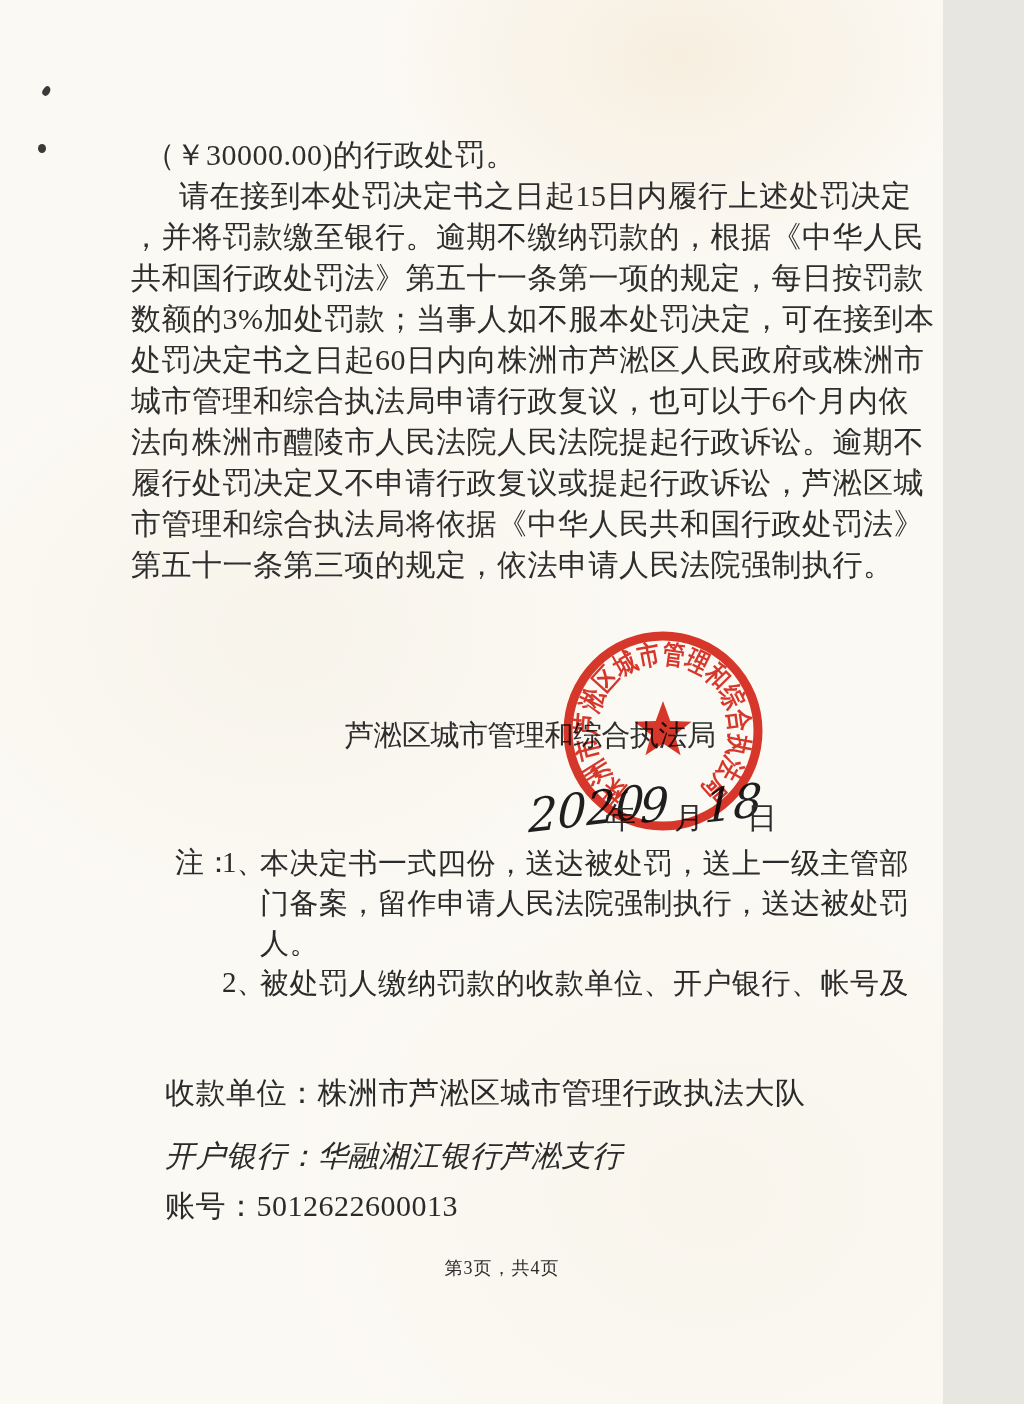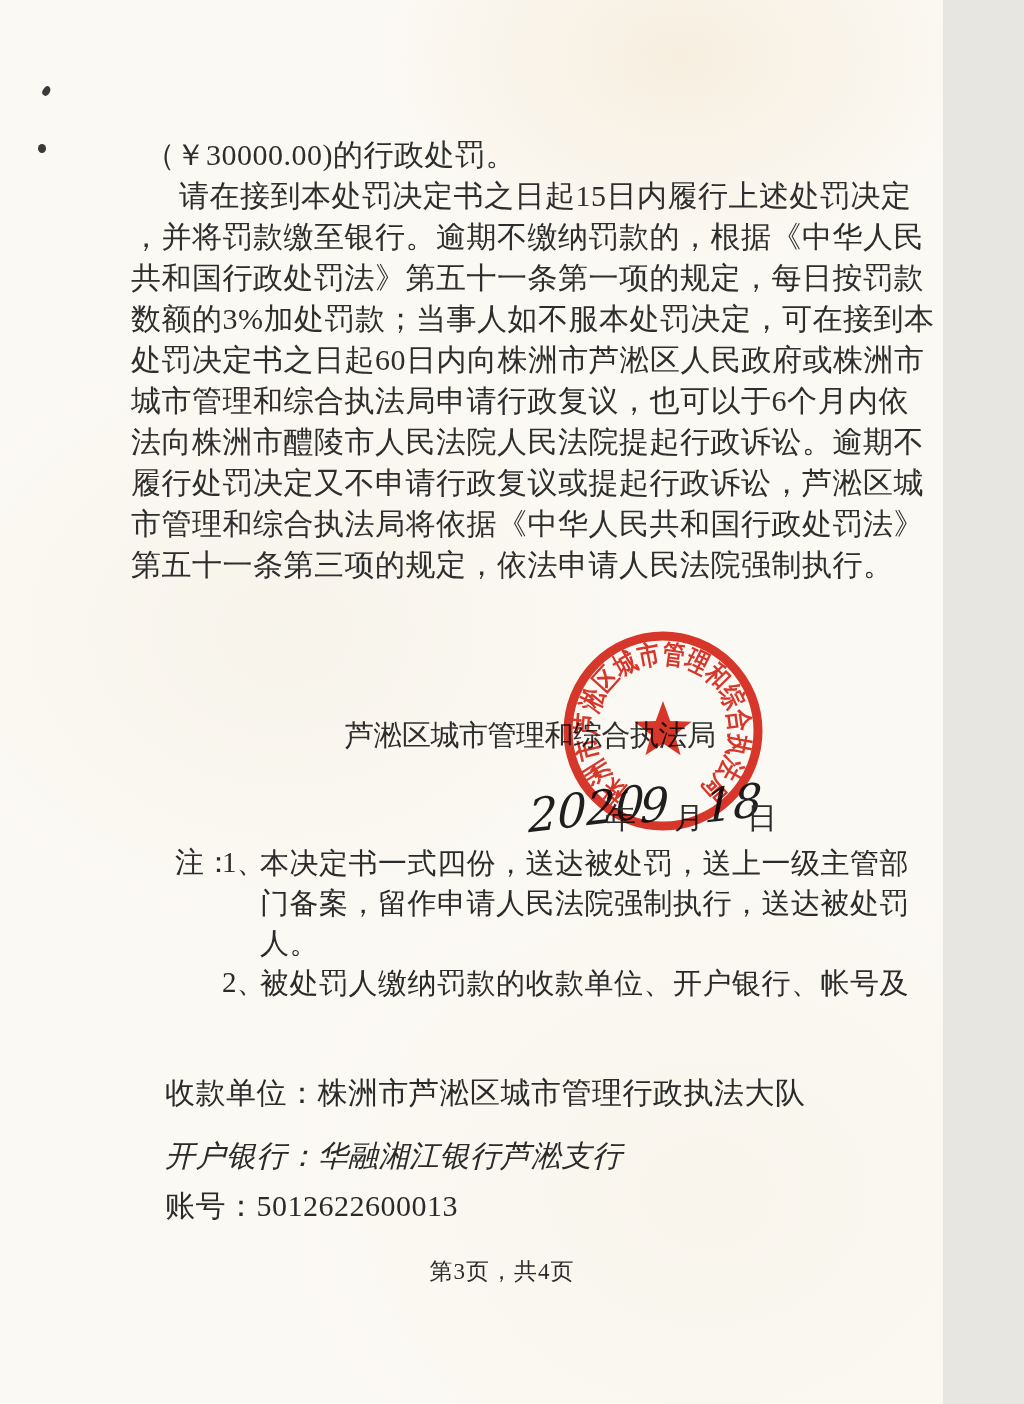--- a/index.html
+++ b/index.html
@@ -57,21 +57,21 @@
   .note2-lines{position:absolute;left:260px;top:963px;text-align:center;}
   .nline{white-space:nowrap;font-size:29px;line-height:40px;height:40px;letter-spacing:0.5px;}
   
   .pay-line{position:absolute;left:165px;font-size:30px;letter-spacing:0.5px;white-space:nowrap;}
   .pay-payee{top:1073px;text-align:center;}
   .pay-bank{top:1136px;font-style:italic;}
   .pay-account{top:1186px;}
   
   .footer{
     position:absolute;left:0;top:1256px;width:1004px;text-align:center;
-    font-size:23px;letter-spacing:1px;
+    font-size:18px;letter-spacing:1px;
   }
 </style>
 </head>
 <body>
 
 <div class="page">
 
   <div class="speck speck-1"></div>
   <div class="speck speck-2"></div>
 

